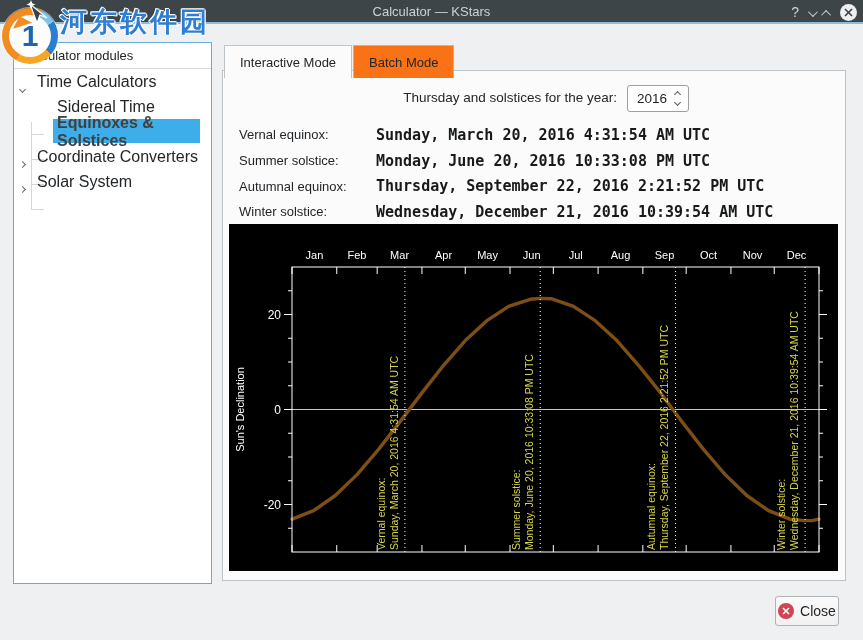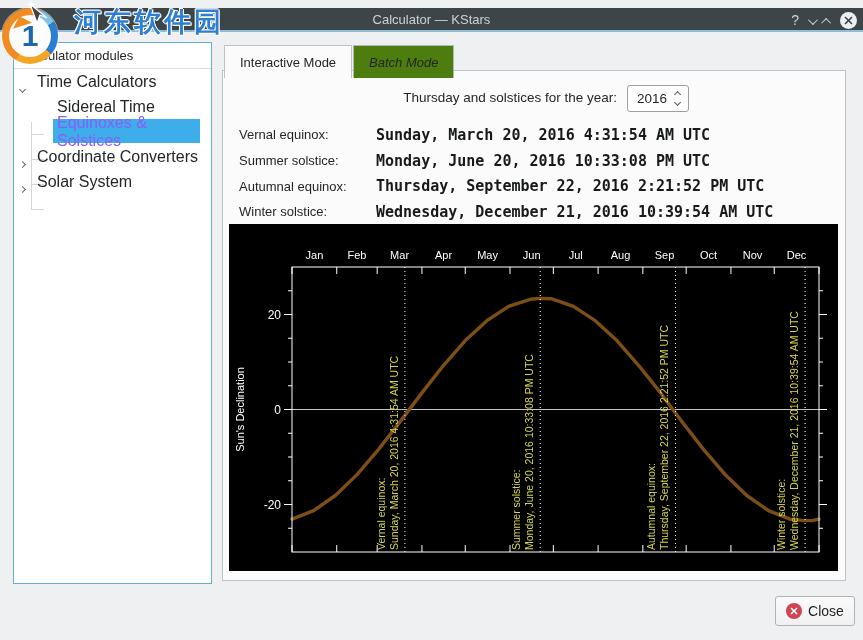--- a/index.html
+++ b/index.html
@@ -1,41 +1,41 @@
 <!DOCTYPE html>
 <html><head>
 <meta charset="utf-8">
 <style>
   html,body{margin:0;padding:0;background:#5a5e62;}
   *{box-sizing:border-box;}
   .window{position:relative;width:863px;height:640px;background:#eff0f1;
     font-family:"Liberation Sans",sans-serif;color:#232629;overflow:hidden;}
 
   
-  .titlebar{position:absolute;left:0;top:8px;width:863px;height:24px;background:#3e4549;
+  .titlebar{position:absolute;left:0;top:0;width:863px;height:24px;background:#3e4549;
     border-bottom:2px solid #8fbdd9;}
   .title-text{position:absolute;left:0;right:0;top:4px;text-align:center;font-size:13px;color:#ced2d6;}
   .win-controls{position:absolute;right:6px;top:0;height:24px;display:flex;align-items:center;gap:9px;}
   .help-glyph{color:#cfd3d6;font-size:14px;line-height:24px;cursor:default;}
   .chev{display:inline-block;width:7px;height:7px;border-right:1.6px solid #cfd3d6;border-bottom:1.6px solid #cfd3d6;}
   .chev.down{transform:rotate(45deg) translateY(-2px);}
   .chev.up{transform:rotate(-135deg) translateY(-2px);}
   .close-circle{width:17px;height:17px;border-radius:50%;background:#eceeef;display:flex;align-items:center;justify-content:center;}
 
   
   .cursor-overlay{position:absolute;left:24px;top:0px;z-index:60;pointer-events:none;}
   .watermark{position:absolute;left:2px;top:8px;z-index:50;pointer-events:none;display:flex;align-items:flex-start;}
   .wm-logo{position:relative;width:56px;height:56px;border-radius:50%;
     background:conic-gradient(from 210deg,#f08c22 0 48%,#7fc3ea 48% 58%,#2a7fd0 58% 78%,#f5a623 78% 100%);
     box-shadow:0 0 0 1px rgba(255,255,255,.5);}
   .wm-logo-inner{position:absolute;left:7px;top:7px;width:42px;height:42px;border-radius:50%;background:#fdfdfd;
     display:flex;align-items:center;justify-content:center;font-weight:bold;font-size:30px;color:#1f66b0;}
   .wm-roof{position:absolute;left:9px;top:8px;width:0;height:0;border-left:10px solid transparent;
     border-right:10px solid transparent;border-bottom:10px solid #f08c22;transform:rotate(-18deg);}
-  .wm-texts{margin-left:16px;text-align:right;}
+  .wm-texts{margin-left:2px;text-align:right;}
   .wm-cn{font-size:27px;font-weight:bold;letter-spacing:3px;color:#2e7fd2;line-height:1.05;
     text-shadow:1px 0 0 #fff,-1px 0 0 #fff,0 1px 0 #fff,0 -1px 0 #fff,1px 1px 0 #fff,-1px -1px 0 #fff;}
   .wm-url{font-family:"Liberation Serif",serif;font-weight:bold;font-size:22px;line-height:1;margin-left:16px;
     text-shadow:1px 0 0 #fff,-1px 0 0 #fff,0 1px 0 #fff,0 -1px 0 #fff;}
   .wm-url .www{color:#79b3e2;}
   .wm-url .site{color:#33a155;}
 
   
   .tree-panel{position:absolute;left:13px;top:42px;width:199px;height:542px;background:#ffffff;
     border:1px solid #62aed9;}
@@ -43,29 +43,29 @@
     border-bottom:1px solid #d9dcde;}
   .tree-body{position:relative;}
   .tree-row{position:relative;height:25px;display:flex;align-items:center;font-size:16px;color:#232629;cursor:default;}
   .tree-row .expander{position:absolute;left:6px;width:8px;height:8px;}
   .texp{display:inline-block;width:5px;height:5px;border-right:1.4px solid #66696c;border-bottom:1.4px solid #66696c;}
   .texp.open{transform:rotate(45deg);}
   .texp.closed{transform:rotate(-45deg);}
   .tree-row .lbl-top{margin-left:23px;}
   .tree-row .lbl-child{margin-left:43px;}
   .tree-row.selected .sel-rect{position:absolute;left:39px;top:0px;width:147px;height:24px;background:#3daee9;}
-  .tree-row.selected .lbl-child{position:relative;color:#8b5cf6;}
+  .tree-row.selected .lbl-child{position:relative;color:#404040;font-weight:bold;}
   .guide-v{position:absolute;left:17px;top:53px;width:1px;height:88px;background:#d4d6d8;}
   .guide-h{position:absolute;left:17px;width:13px;height:1px;background:#d4d6d8;}
 
   
   .tabbar{position:absolute;left:224px;top:45px;display:flex;align-items:flex-end;z-index:5;}
   .tab{padding:16px 15px;font-size:13px;color:#232629;display:flex;align-items:center;cursor:default;}
   .tab.active{height:26px;background:#fbfbfb;border:1px solid #bdc3c7;border-bottom:none;}
-  .tab.inactive{height:21px;background:#4d7c0f;border:1px solid #b4b7ba;border-bottom:none;margin-left:1px;font-style:italic;}
+  .tab.inactive{height:21px;background:#f97316;border:1px solid #b4b7ba;border-bottom:none;margin-left:1px;}
   .panel{position:absolute;left:222px;top:70px;width:624px;height:511px;background:#fbfbfb;
     border:1px solid #bdc3c7;}
 
   .year-row{position:absolute;left:0;top:14px;width:466px;height:27px;}
   .year-label{position:absolute;right:72px;top:5px;font-size:13.5px;color:#232629;white-space:nowrap;}
   .spinbox{position:absolute;right:0px;top:0;width:62px;height:27px;background:#ffffff;border:1px solid #9da0a3;
     border-radius:3px;display:flex;align-items:center;}
   .spin-value{flex:1;padding-left:9px;font-size:13.5px;color:#232629;}
   .spin-arrows{width:18px;display:flex;flex-direction:column;align-items:center;gap:3px;padding-right:4px;}
   .sarr{display:inline-block;width:5px;height:5px;border-right:1.3px solid #5a5d60;border-bottom:1.3px solid #5a5d60;}
@@ -74,21 +74,21 @@
 
   .results{position:absolute;left:16px;top:51px;}
   .result-row{display:flex;height:25.7px;align-items:center;}
   .result-label{width:137px;font-size:13px;color:#232629;}
   .result-value{font-family:"DejaVu Sans Mono",monospace;font-weight:bold;font-size:15px;color:#17191b;white-space:nowrap;}
 
   .chart-box{position:absolute;left:6px;top:153px;width:609px;height:347px;background:#000000;}
   .chart-box svg{display:block;font-family:"Liberation Sans",sans-serif;}
 
   
-  .close-btn{position:absolute;left:775px;top:596px;width:80px;height:30px;border:1px solid #b0b3b6;border-radius:3px;
+  .close-btn{position:absolute;left:775px;top:596px;width:64px;height:30px;border:1px solid #b0b3b6;border-radius:3px;
     background:linear-gradient(#fafafa,#f1f1f2);display:flex;align-items:center;justify-content:center;gap:6px;
     font-size:14px;color:#232629;cursor:default;}
   .close-red{width:16px;height:16px;border-radius:50%;background:#d04453;display:flex;align-items:center;justify-content:center;}
 </style>
 </head>
 <body>
 
 <div class="window">
 
   <div class="titlebar">

